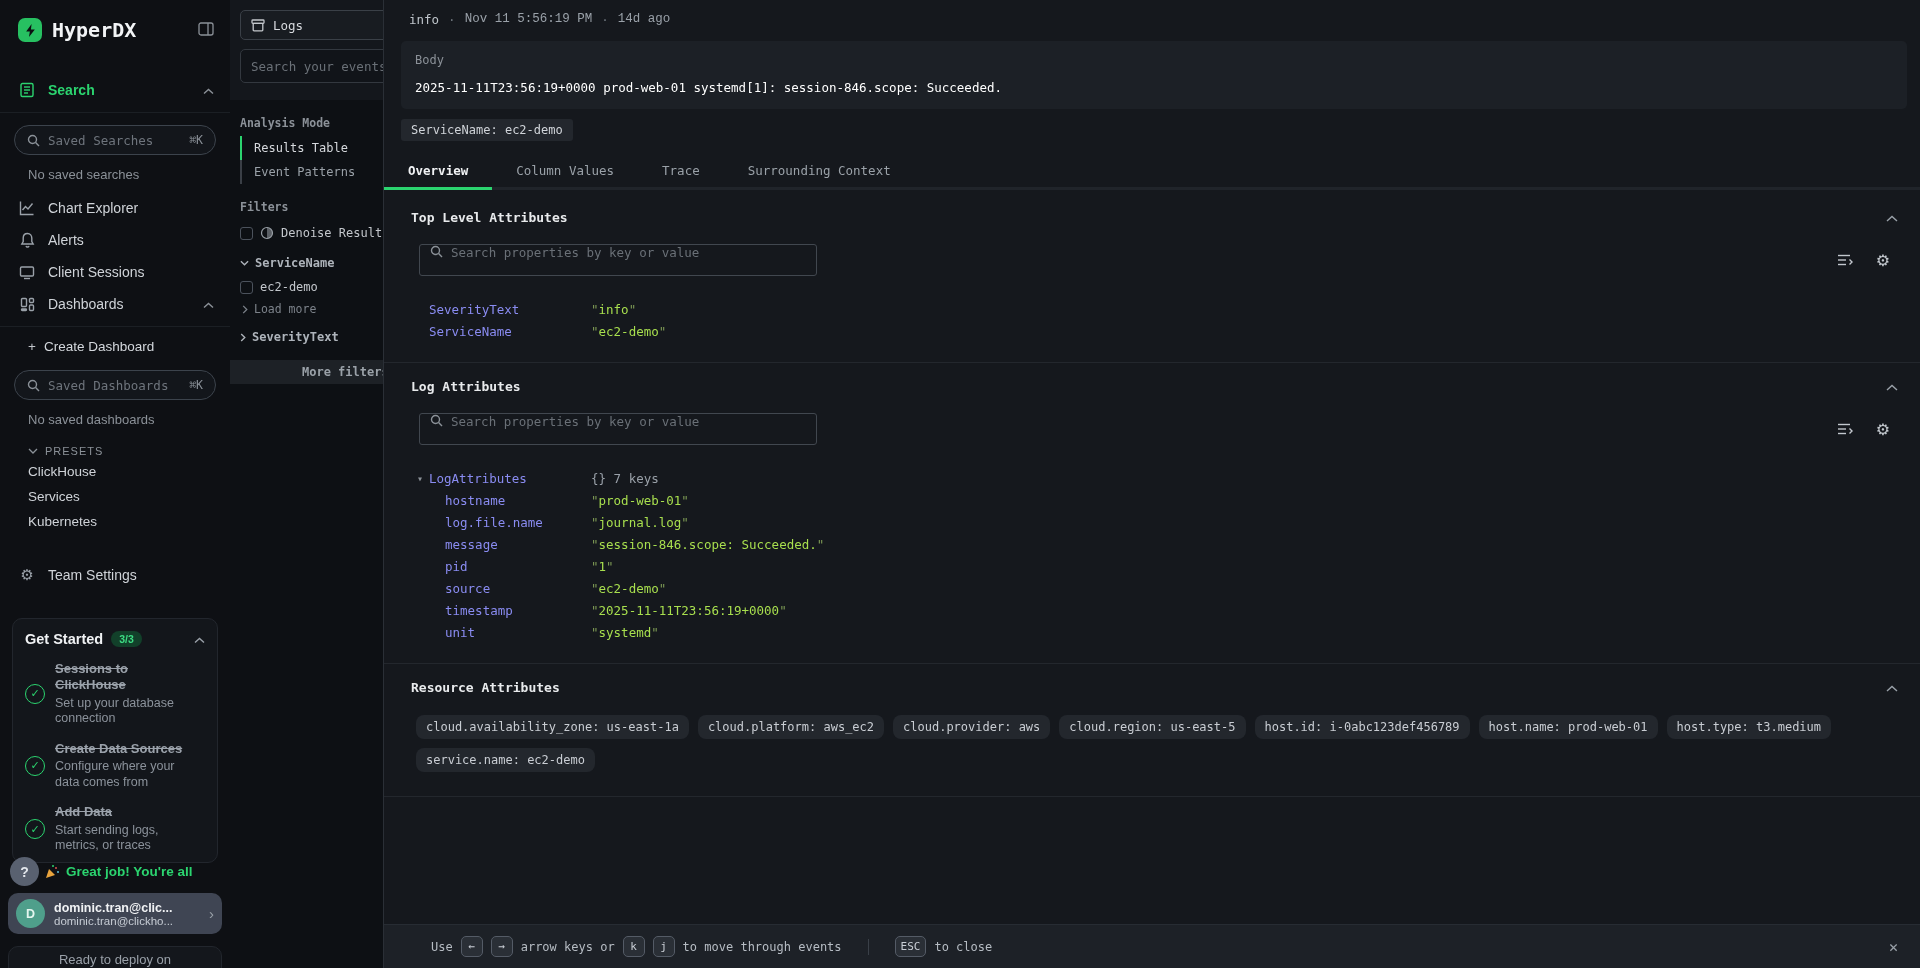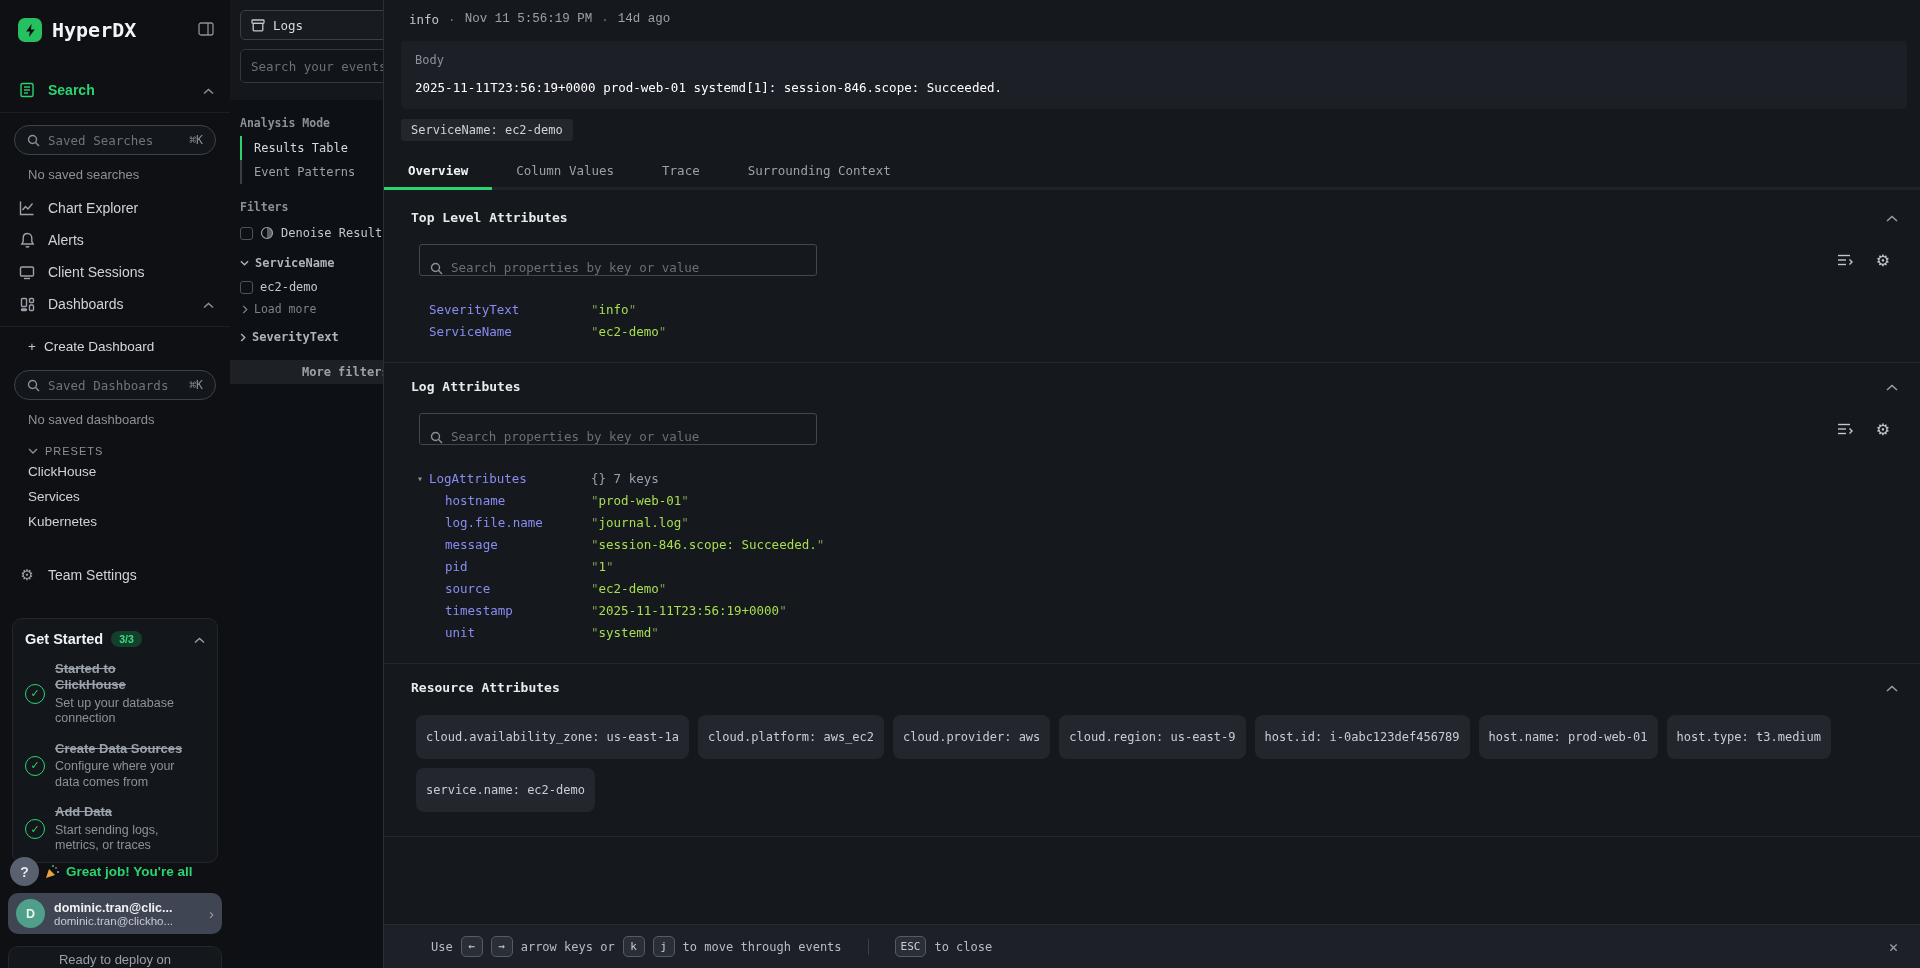--- a/index.html
+++ b/index.html
@@ -76,37 +76,37 @@
   .tag-chip { display:inline-block; margin:10px 0 0 17px; background:#23272d; border-radius:3px; padding:4px 10px; font-family:"DejaVu Sans Mono", monospace; font-size:12px; color:#d0d4d9; cursor:pointer; }
   .tabs { display:flex; margin-top:12px; border-bottom:3px solid #20242a; padding-left:0; }
   .tab { font-family:"DejaVu Sans Mono", monospace; font-size:12.5px; color:#9aa1a8; padding:10px 24px 9px 24px; cursor:pointer; border-bottom:3px solid transparent; margin-bottom:-3px; }
   .tab.active { color:#f0f2f4; font-weight:bold; border-bottom-color:#2bd46f; }
 
   .section { padding-top:20px; }
   .sec-head { display:flex; align-items:center; padding:0 22px 0 27px; }
   .sec-title { font-family:"DejaVu Sans Mono", monospace; font-weight:bold; font-size:13px; color:#e8eaec; }
   .sec-chevron { margin-left:auto; color:#9aa1a9; cursor:pointer; }
   .search-row { display:flex; align-items:center; margin-top:19px; padding:0 30px 0 35px; }
-  .prop-search { width:398px; height:32px; border:1px solid #41474f; border-radius:3px; background:transparent; display:flex; align-items:flex-end; gap:8px; padding:0 10px; }
+  .prop-search { width:398px; height:32px; border:1px solid #41474f; border-radius:3px; background:transparent; display:flex; align-items:flex-start; gap:8px; padding:0 10px; }
   .prop-search input { flex:1; background:transparent; border:none; outline:none; font-family:"DejaVu Sans Mono", monospace; font-size:12.5px; color:#cfd3d8; }
   .prop-search input::placeholder { color:#6a7077; }
   .search-row .spacer { flex:1; }
   .tool-ic { color:#c3c8ce; margin-left:22px; cursor:pointer; display:flex; }
   .kv-block { margin-top:22px; }
   .kv { display:flex; align-items:center; height:22px; font-family:"DejaVu Sans Mono", monospace; font-size:12.5px; cursor:pointer; }
   .kv .caret { color:#8b9198; font-size:10px; width:12px; margin-left:33px; }
   .kv .k { color:#8a8cf2; margin-left:45px; width:162px; flex:none; }
   .kv.root .k { margin-left:0; width:162px; }
   .kv.child .k { margin-left:61px; width:146px; }
   .kv .badge { color:#9aa1a9; }
   .kv .val { color:#a8df4e; }
   .kv .val::before, .kv .val::after { content:'"'; color:#7e9b55; }
   .divider { border-bottom:1px solid #23272d; margin-top:20px; }
   .chips { display:flex; flex-wrap:wrap; gap:9px; margin:20px 30px 0 32px; }
-  .chip { background:#23272d; border-radius:8px; padding:15px 10px; font-family:"DejaVu Sans Mono", monospace; font-size:12px; color:#c9cdd3; white-space:nowrap; cursor:pointer; }
+  .chip { background:#23272d; border-radius:8px; padding:5px 10px; font-family:"DejaVu Sans Mono", monospace; font-size:12px; color:#c9cdd3; white-space:nowrap; cursor:pointer; }
 
   .p-footer { position:absolute; left:0; bottom:0; width:100%; height:44px; background:#1d2127; border-top:1px solid #272c33; display:flex; align-items:center; padding:0 22px 0 47px; font-family:"DejaVu Sans Mono", monospace; font-size:12px; color:#b6bcc3; gap:8px; }
   .kbd { display:inline-flex; align-items:center; justify-content:center; min-width:22px; height:21px; padding:0 5px; border:1px solid #545b66; border-radius:5px; background:#2a2f36; color:#c9ced5; font-size:11px; }
   .foot-sep { width:1px; height:16px; background:#3a4048; margin:0 18px; }
   .close-x { margin-left:auto; color:#9aa1a9; font-size:15px; cursor:pointer; }
 </style>
 </head>
 <body>
 
 <div id="sidebar">
@@ -238,21 +238,21 @@
       <span class="gs-badge">3/3</span>
       <span class="gs-chevron">
         <svg width="11" height="7" viewBox="0 0 11 7" fill="none" stroke="currentColor" stroke-width="1.4">
             <polyline points="1,5.5 5.5,1.5 10,5.5"></polyline>
           </svg>
       </span>
     </div>
     <div class="gs-item">
       <span class="gs-check">✓</span>
       <span style="max-width:130px;">
-        <div class="gs-item-title">Started to ClickHouse</div>
+        <div class="gs-item-title">Sessions to ClickHouse</div>
         <div class="gs-item-desc">Set up your database connection</div>
       </span>
     </div>
     <div class="gs-item">
       <span class="gs-check">✓</span>
       <span style="max-width:140px;">
         <div class="gs-item-title">Create Data Sources</div>
         <div class="gs-item-desc">Configure where your data comes from</div>
       </span>
     </div>
@@ -496,21 +496,21 @@
       <span class="sec-chevron">
         <svg width="12" height="7" viewBox="0 0 12 7" fill="none" stroke="currentColor" stroke-width="1.4">
             <polyline points="1,6 6,1.5 11,6"></polyline>
           </svg>
       </span>
     </div>
     <div class="chips">
       <span class="chip">cloud.availability_zone: us-east-1a</span>
       <span class="chip">cloud.platform: aws_ec2</span>
       <span class="chip">cloud.provider: aws</span>
-      <span class="chip">cloud.region: us-east-9</span>
+      <span class="chip">cloud.region: us-east-5</span>
       <span class="chip">host.id: i-0abc123def456789</span>
       <span class="chip">host.name: prod-web-01</span>
       <span class="chip">host.type: t3.medium</span>
       <span class="chip">service.name: ec2-demo</span>
     </div>
     <div class="divider" style="margin-top:24px;"></div>
   </div>
 
   
   <div class="p-footer">

